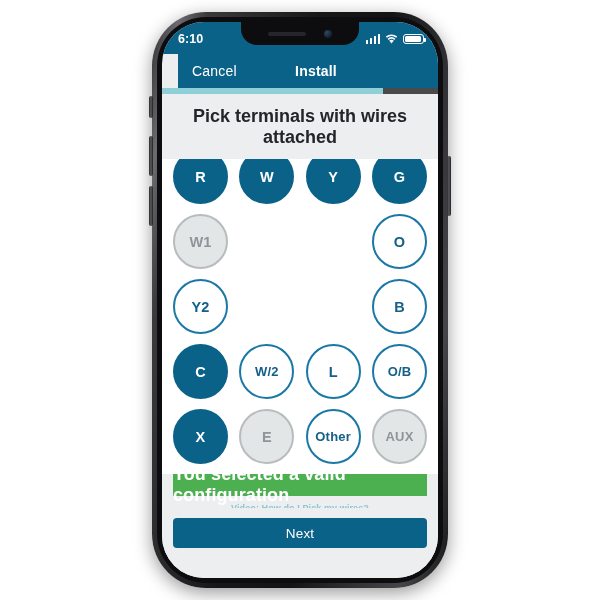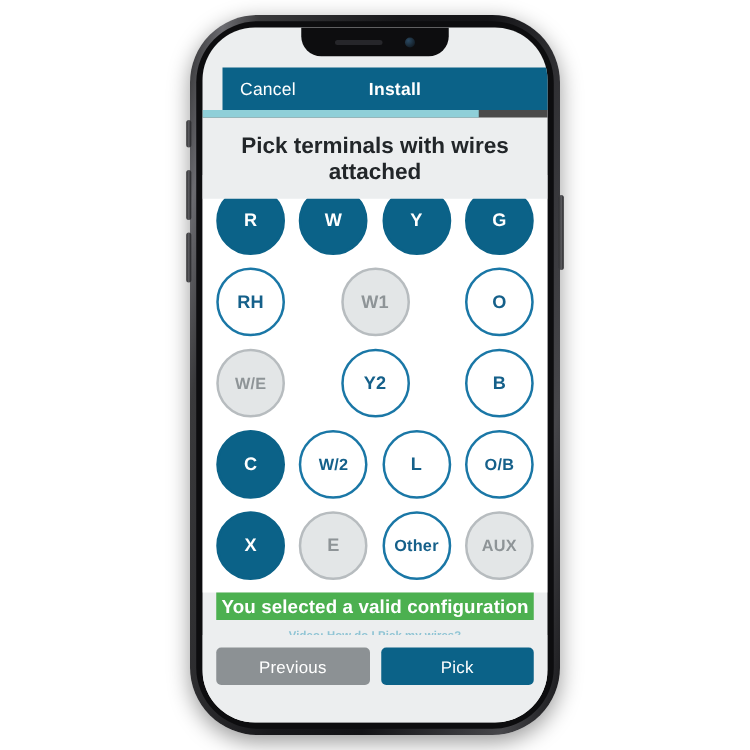--- a/index.html
+++ b/index.html
@@ -140,21 +140,21 @@
   .term.selected { background: #0b6288; border-color: #0b6288; color: #ffffff; }
   .term.available { background: #ffffff; border-color: #1a77a6; color: #15608a; }
   .term.disabled { background: #e3e6e7; border-color: #b7bcbf; color: #8e9497; }
   .term.small { font-size: 13px; }
 
   
   .status-banner {
     position: absolute; left: 11px; right: 11px; top: 452px;
     height: 22px; background: #4cb050;
     display: flex; align-items: center; justify-content: center;
-    color: #ffffff; font-size: 15px; font-weight: 700; letter-spacing: .1px;
+    color: #ffffff; font-size: 18px; font-weight: 700; letter-spacing: .1px;
   }
   
   .video-link {
     position: absolute; left: 0; right: 0; top: 481px;
     text-align: center;
     color: #8fc4d4; font-size: 9px; font-weight: 700; letter-spacing: .1px;
   }
   
   .footer {
     position: absolute; left: 0; bottom: 0; width: 100%;
@@ -185,20 +185,41 @@
   <div class="phone-frame">
     <div class="phone-frame-inner"></div>
   </div>
   <div class="side-btn silent"></div>
   <div class="side-btn volup"></div>
   <div class="side-btn voldn"></div>
   <div class="side-btn power"></div>
 
   <div class="screen">
 
+    <div class="status-bar">
+      <div class="status-time">6:10</div>
+      <div class="status-icons">
+        <span class="signal">
+          <i></i>
+            <i></i>
+            <i></i>
+            <i></i>
+        </span>
+        <span class="wifi">
+          <svg width="13" height="10" viewBox="0 0 13 10">
+            <path d="M6.5 9.4 L4.2 6.6 a3.6 3.6 0 0 1 4.6 0 Z" fill="#fff"></path>
+            <path d="M2.6 4.7 a6.2 6.2 0 0 1 7.8 0 l-1.0 1.2 a4.7 4.7 0 0 0-5.8 0 Z" fill="#fff"></path>
+            <path d="M0.8 2.5 a9.2 9.2 0 0 1 11.4 0 l-1.0 1.2 a7.7 7.7 0 0 0-9.4 0 Z" fill="#fff"></path>
+          </svg>
+        </span>
+        <span class="battery">
+            <i></i>
+          </span>
+      </div>
+    </div>
 
     <div class="notch">
       <span class="speaker"></span>
       <span class="camera"></span>
     </div>
 
     <div class="nav-bar">
       <div class="nav-cancel">Cancel</div>
       <div class="nav-title">Install</div>
     </div>
@@ -210,26 +231,24 @@
     <div class="page-title">Pick terminals with wires attached</div>
 
     <div class="grid-area" id="grid-area">
         <div class="grid-row">
           <div class="term selected">R</div>
           <div class="term selected">W</div>
           <div class="term selected">Y</div>
           <div class="term selected">G</div>
         </div>
         <div class="grid-row">
-          <div class="term available">RH</div>
           <div class="term disabled">W1</div>
           <div class="term available">O</div>
         </div>
         <div class="grid-row">
-          <div class="term disabled small">W/E</div>
           <div class="term available">Y2</div>
           <div class="term available">B</div>
         </div>
         <div class="grid-row">
           <div class="term selected">C</div>
           <div class="term available small">W/2</div>
           <div class="term available">L</div>
           <div class="term available small">O/B</div>
         </div>
         <div class="grid-row">
@@ -238,19 +257,18 @@
           <div class="term available small">Other</div>
           <div class="term disabled small">AUX</div>
         </div>
       </div>
 
     <div class="status-banner">You selected a valid configuration</div>
 
     <div class="video-link">Video: How do I Pick my wires?</div>
 
     <div class="footer">
-      <div class="btn prev">Previous</div>
-      <div class="btn next">Pick</div>
+      <div class="btn next">Next</div>
     </div>
 
     <div class="home-indicator"></div>
   </div>
 </div>
 
 </body></html>

